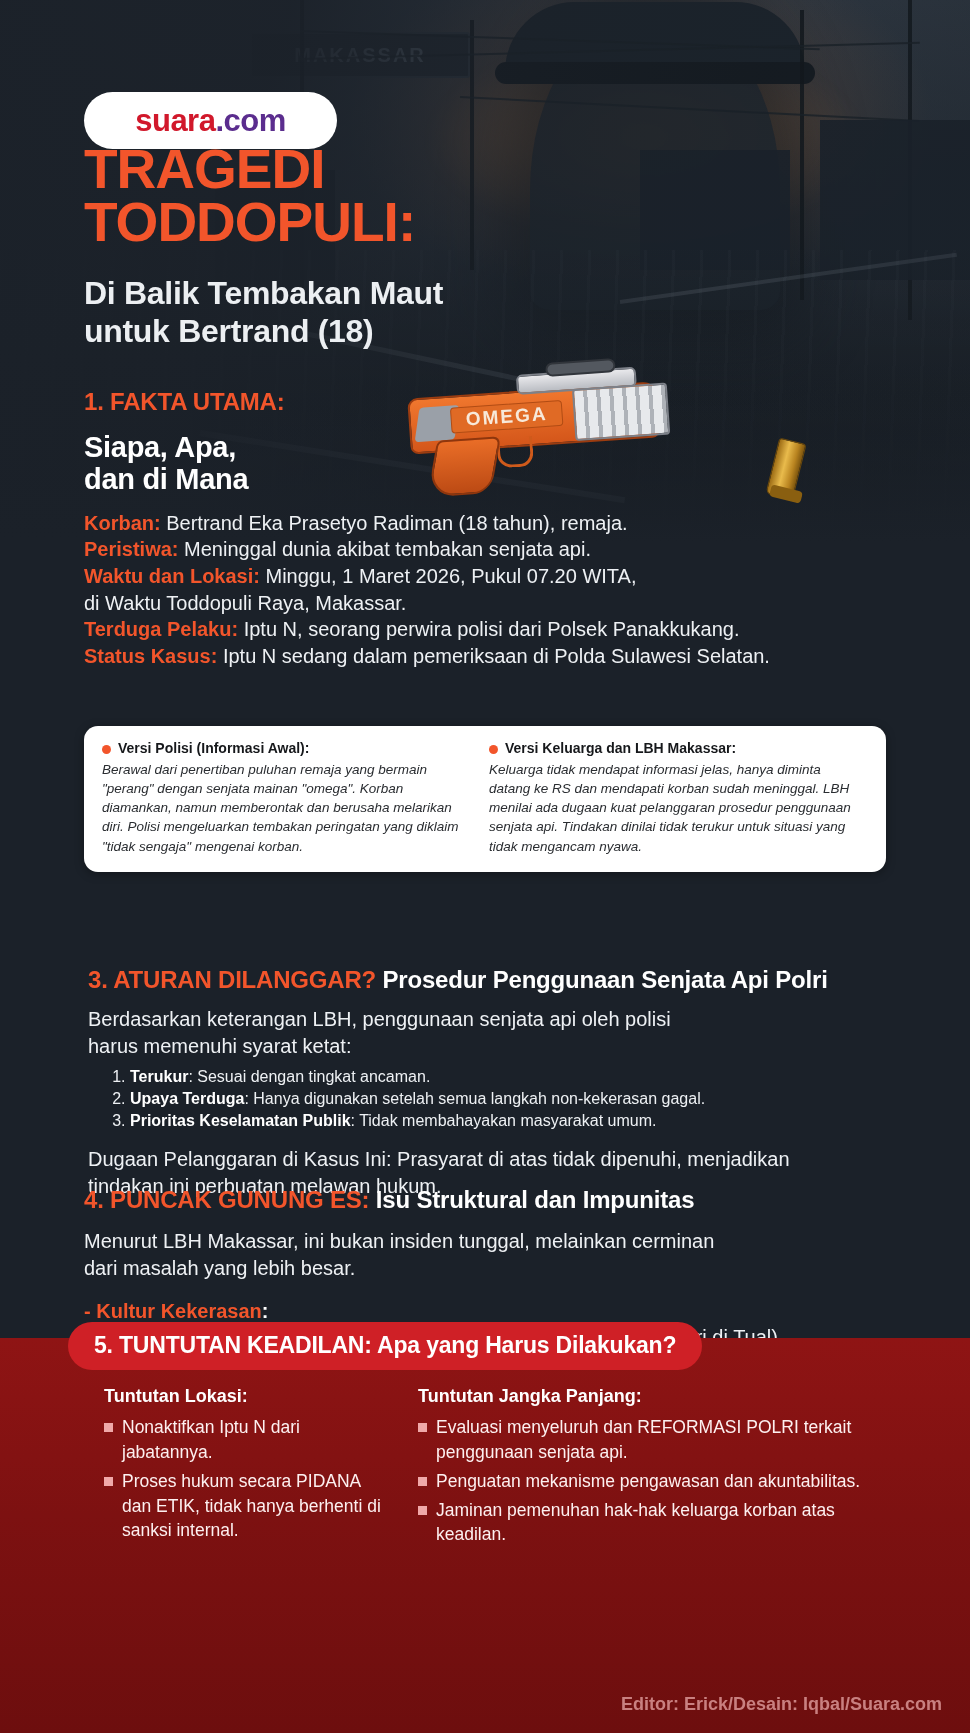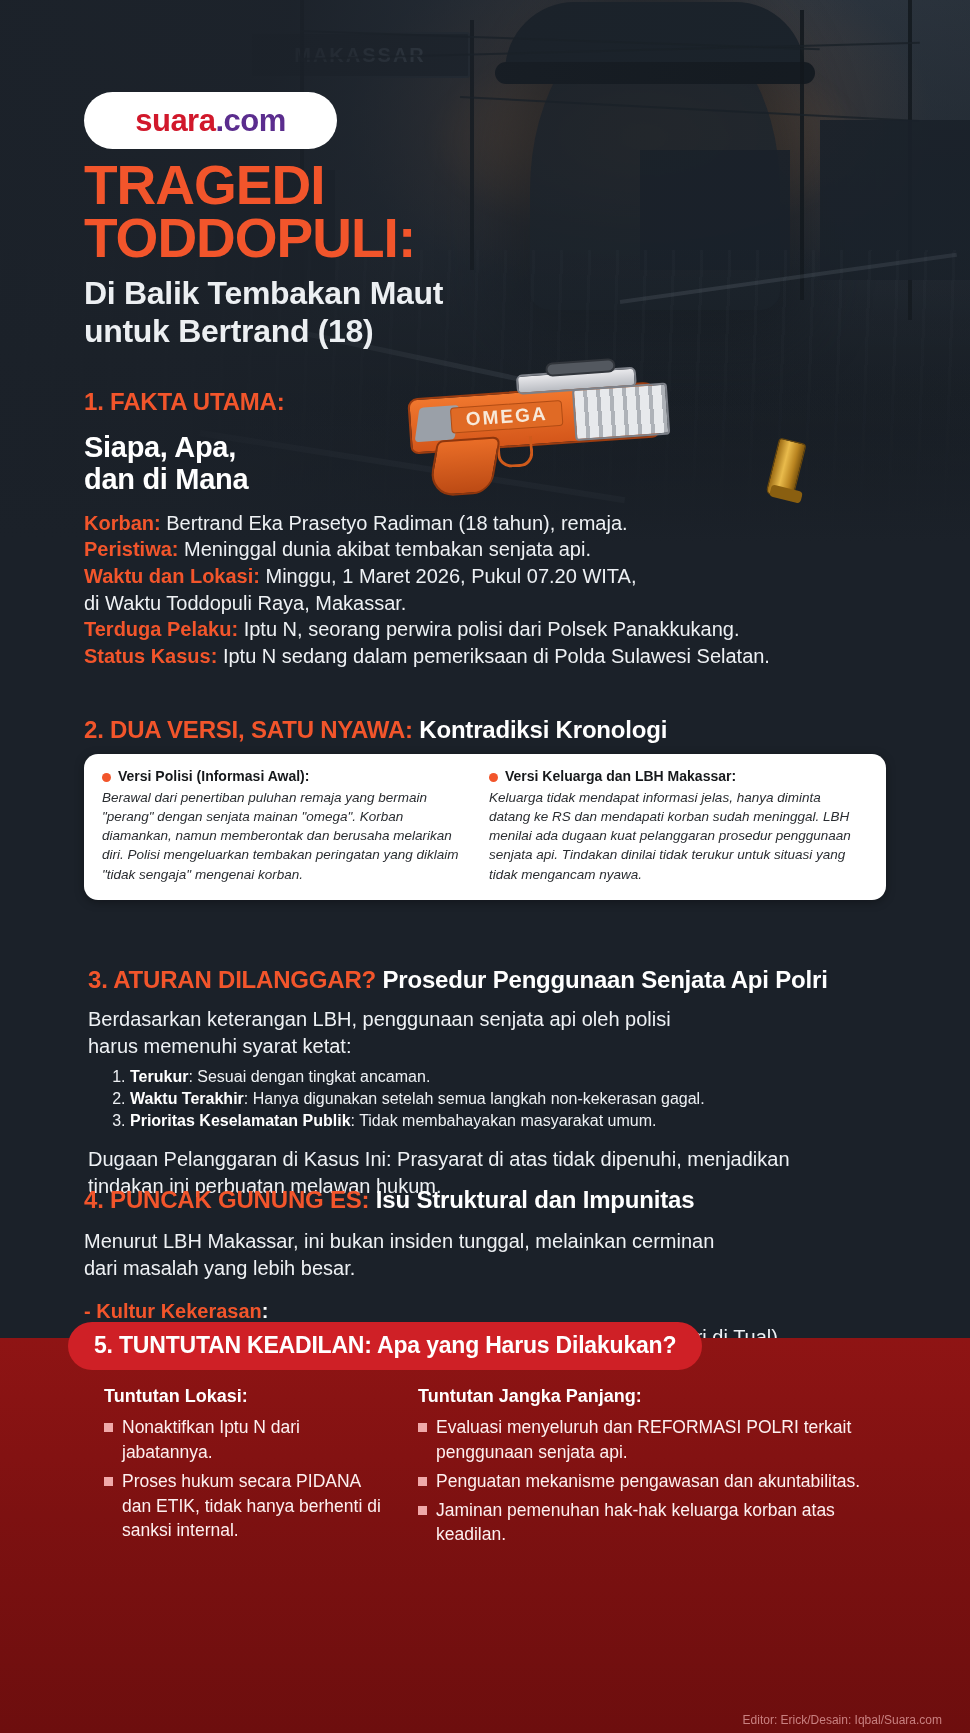--- a/index.html
+++ b/index.html
@@ -87,21 +87,21 @@
     display:flex; align-items:center; justify-content:center;
   }
   .logo-text{ font-size:31px; font-weight:800; letter-spacing:-.5px; }
   .logo-text .s1{ color:#d1182b; }
   .logo-text .s2{ color:#5b2d8e; }
 
   
   .headline{
     position:absolute; left:84px; top:143px;
     font-size:55px; line-height:.96; font-weight:800;
-    color:#f2552b; letter-spacing:-1px;margin-top:16px;
+    color:#f2552b; letter-spacing:-1px;
   }
   .subhead{
     position:absolute; left:84px; top:275px;
     font-size:32px; line-height:1.18; font-weight:600;
     color:#eceff2; letter-spacing:-.3px;
   }
 
   
   .gun{
     position:absolute; left:400px; top:368px; width:380px; height:130px;
@@ -249,22 +249,22 @@
   .li{
     display:flex; gap:9px; margin-bottom:4px;
   }
   .sq{
     width:9px; height:9px; background:#f0a9a9; flex:0 0 9px; margin-top:8px;
   }
   .li-txt{
     font-size:17.5px; line-height:1.42; color:#fdf0f0; font-weight:500;
   }
   .credit{
-    position:absolute; right:28px; bottom:6px;
-    font-size:12px; color:#c98080; font-weight:400;
+    position:absolute; right:28px; bottom:18px;
+    font-size:18px; color:#c98080; font-weight:700;
   }
 </style>
 </head>
 <body>
 
 <div id="poster">
 
   <div class="hero">
     <div class="sky-glow"></div>
 
@@ -335,21 +335,20 @@
       <div class="fact-line"><b>Korban:</b> <span>Bertrand Eka Prasetyo Radiman (18 tahun), remaja.</span></div>
       <div class="fact-line"><b>Peristiwa:</b> <span>Meninggal dunia akibat tembakan senjata api.</span></div>
       <div class="fact-line"><b>Waktu dan Lokasi:</b> <span>Minggu, 1 Maret 2026, Pukul 07.20 WITA,</span></div>
       <div class="fact-line"><span>di Waktu Toddopuli Raya, Makassar.</span></div>
       <div class="fact-line"><b>Terduga Pelaku:</b> <span>Iptu N, seorang perwira polisi dari Polsek Panakkukang.</span></div>
       <div class="fact-line"><b>Status Kasus:</b> <span>Iptu N sedang dalam pemeriksaan di Polda Sulawesi Selatan.</span></div>
     </div>
   </div>
 
   <div id="sec2">
-    <div class="sec-head"><span>2. DUA VERSI, SATU NYAWA:</span><span class="w"> Kontradiksi Kronologi</span></div>
     <div class="card">
       <div class="card-col">
         <div class="card-title">
           <span class="dot"></span>
           <span>Versi Polisi (Informasi Awal):</span>
         </div>
         <div class="card-body">Berawal dari penertiban puluhan remaja yang bermain "perang" dengan senjata mainan "omega". Korban diamankan, namun memberontak dan berusaha melarikan diri. Polisi mengeluarkan tembakan peringatan yang diklaim "tidak sengaja" mengenai korban.</div>
       </div>
       <div class="card-col">
         <div class="card-title">
@@ -362,21 +361,21 @@
   </div>
 
   <div id="sec3">
     <div class="sec-head"><span>3. ATURAN DILANGGAR?</span><span class="w"> Prosedur Penggunaan Senjata Api Polri</span></div>
     <div class="body-line intro">
       <div>Berdasarkan keterangan LBH, penggunaan senjata api oleh polisi</div>
       <div>harus memenuhi syarat ketat:</div>
     </div>
     <ol class="rules">
       <li><b>Terukur</b><span>: Sesuai dengan tingkat ancaman.</span></li>
-      <li><b>Waktu Terakhir</b><span>: Hanya digunakan setelah semua langkah non-kekerasan gagal.</span></li>
+      <li><b>Upaya Terduga</b><span>: Hanya digunakan setelah semua langkah non-kekerasan gagal.</span></li>
       <li><b>Prioritas Keselamatan Publik</b><span>: Tidak membahayakan masyarakat umum.</span></li>
     </ol>
     <div class="body-line closing">
       <div>Dugaan Pelanggaran di Kasus Ini: Prasyarat di atas tidak dipenuhi, menjadikan</div>
       <div>tindakan ini perbuatan melawan hukum.</div>
     </div>
   </div>
 
   <div id="sec4">
     <div class="sec-head"><span>4. PUNCAK GUNUNG ES:</span><span class="w"> Isu Struktural dan Impunitas</span></div>

